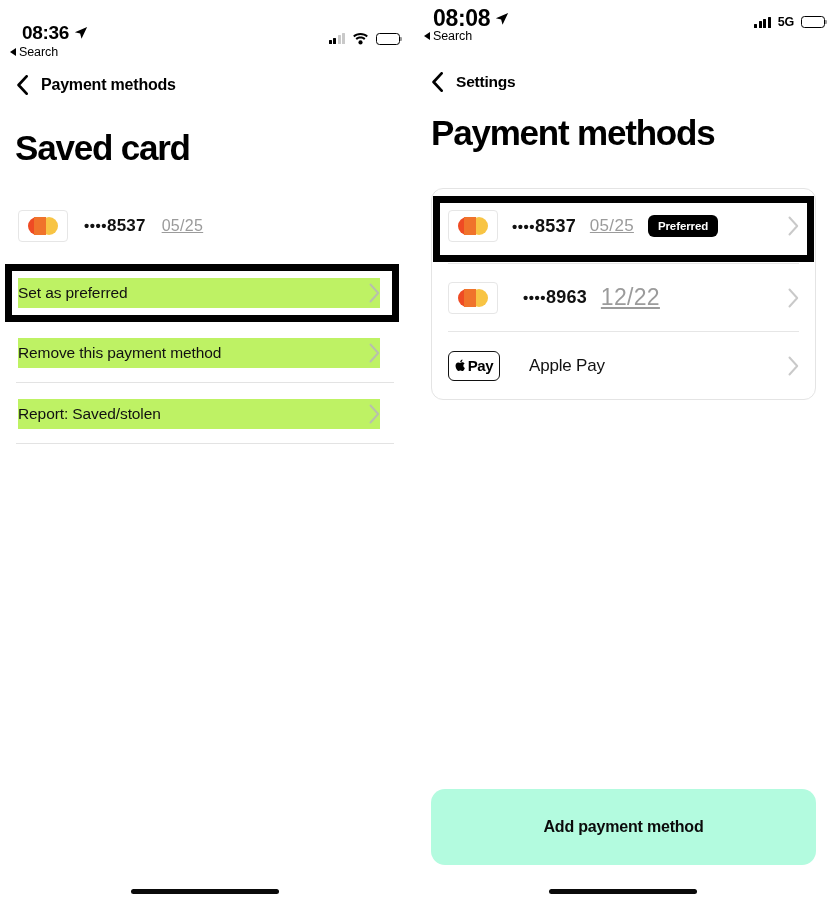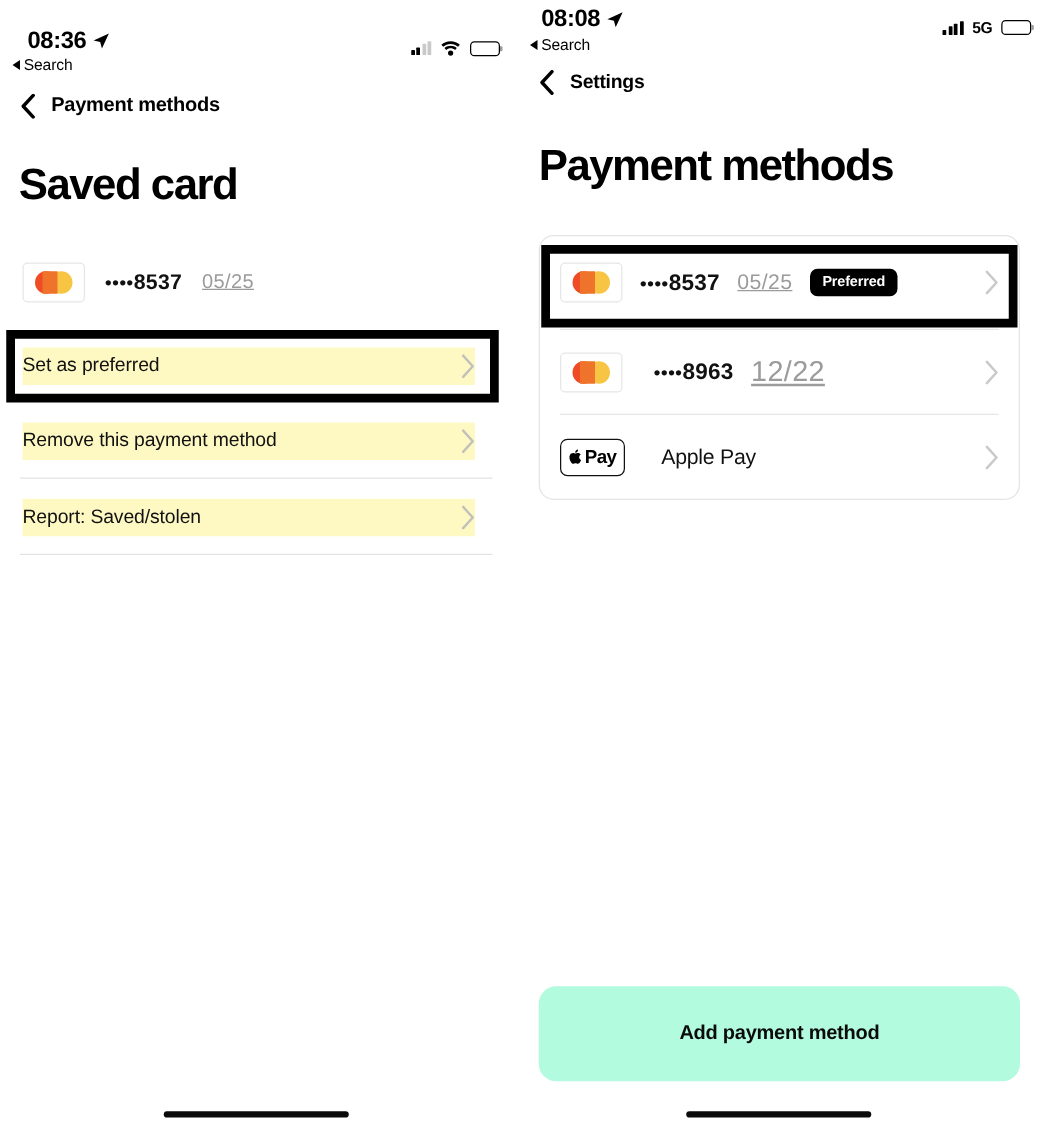--- a/index.html
+++ b/index.html
@@ -75,21 +75,21 @@
   .chev-right { width: 11px; height: 20px; flex: none; opacity: .85; }
 
   
   .saved-card-row { display: flex; align-items: center; gap: 16px; }
   .masked { font-size: 17px; font-weight: 600; color: #111; letter-spacing: .2px; }
   .masked .dots { letter-spacing: .5px; font-size: 15px; }
   .expiry { font-size: 16px; color: #9b9b9b; letter-spacing: .3px; text-decoration: underline; }
 
   .action-row {
     display: flex; align-items: center; justify-content: space-between;
-    background: #fef9c3;
+    background: #bef264;
   }
   .action-label { font-size: 15.5px; color: #111; letter-spacing: -0.1px; }
   .divider { height: 1px; background: #e3e3e3; }
 
   .hl-box { position: absolute; border: 7px solid #000; background: #fff; }
 
   
   .pm-card {
     position: absolute; background: #fff;
     border: 1px solid #e4e4e4; border-radius: 12px; overflow: hidden;
@@ -192,21 +192,21 @@
       </svg>
     </div>
     <div class="divider" style="position:absolute; left:16px; top:443px; width:378px;"></div>
 
     <div class="home-ind" style="left:131px; bottom:16px; width:148px;"></div>
   </div>
 
   <div class="screen screen-right">
 
     <div class="statusbar">
-      <div class="sb-time" style="left:13px; top:5px; font-size:19px;">
+      <div class="sb-time" style="left:13px; top:5px; font-size:23px;">
         <span>08:08</span>
         <svg class="sb-loc-arrow" viewBox="0 0 16 16">
           <path d="M15 1 L1 7.2 L7 8.6 L8.6 14.6 Z" fill="#000"></path>
         </svg>
       </div>
       <div class="sb-search" style="left:4px; top:29px;">
         <span class="tri-left"></span>
         <span>Search</span>
       </div>
       <div class="sb-right" style="right:10px; top:15px;">
@@ -214,21 +214,21 @@
           <i></i>
             <i></i>
             <i></i>
             <i></i>
         </span>
         <span class="net-label">5G</span>
         <span class="batt"><span class="fill"></span></span>
       </div>
     </div>
 
-    <div class="navbar" style="position:absolute; left:11px; top:56px; gap:12px;">
+    <div class="navbar" style="position:absolute; left:11px; top:72px; gap:12px;">
       <svg class="chev-back" viewBox="0 0 13 22">
         <path d="M11 1.5 L2.2 11 L11 20.5" fill="none" stroke="#000" stroke-width="3" stroke-linecap="round" stroke-linejoin="round"></path>
       </svg>
       <span class="nav-title" style="font-size:15.5px;">Settings</span>
     </div>
 
     <h1 class="page-title" style="position:absolute; left:11px; top:113px; font-size:35px;">Payment methods</h1>
 
     <div class="pm-card" style="left:11px; top:188px; width:385px;">
 

